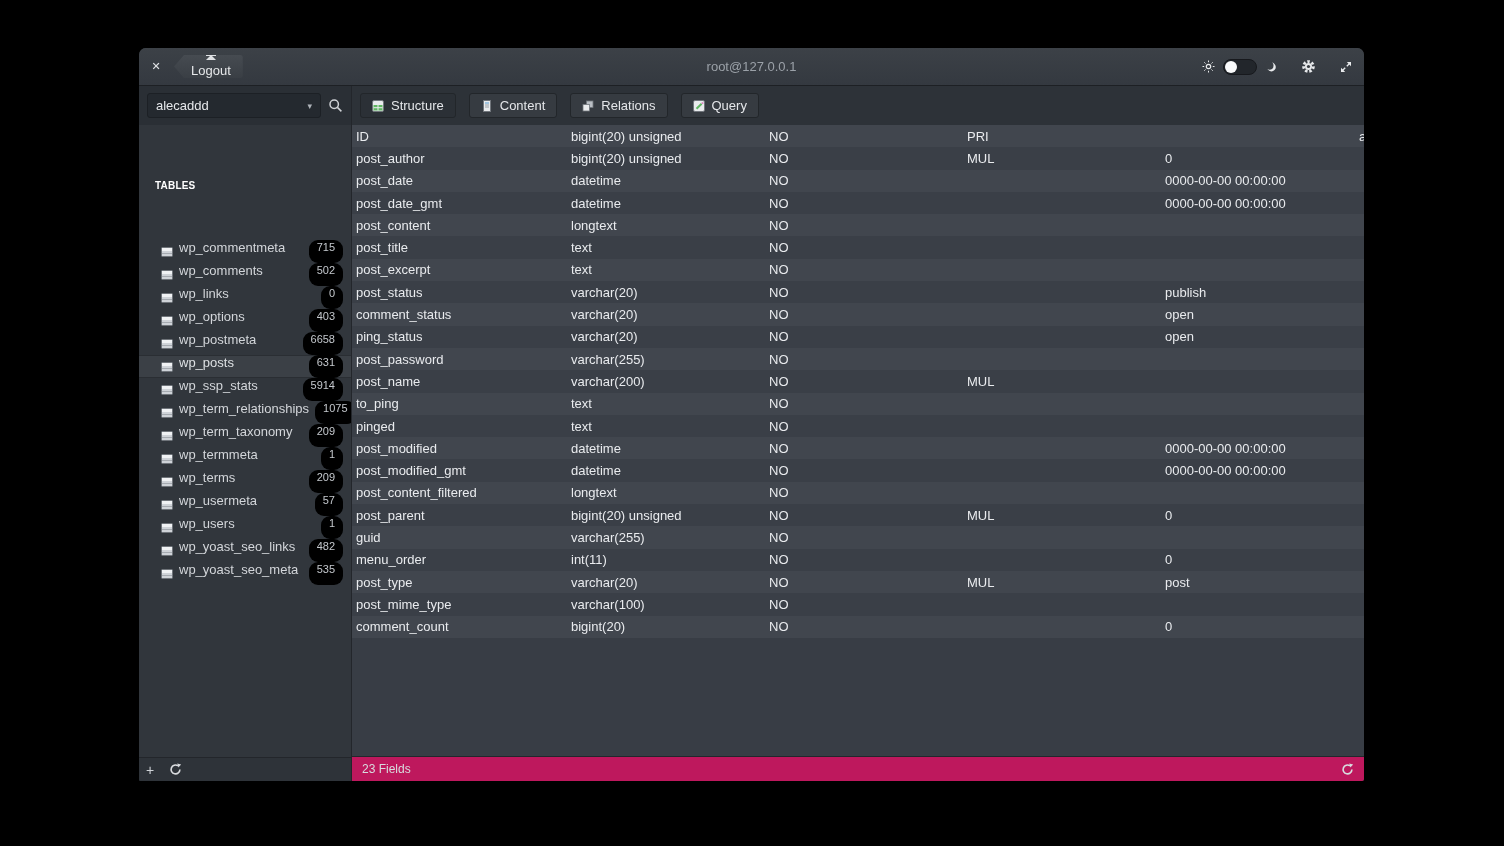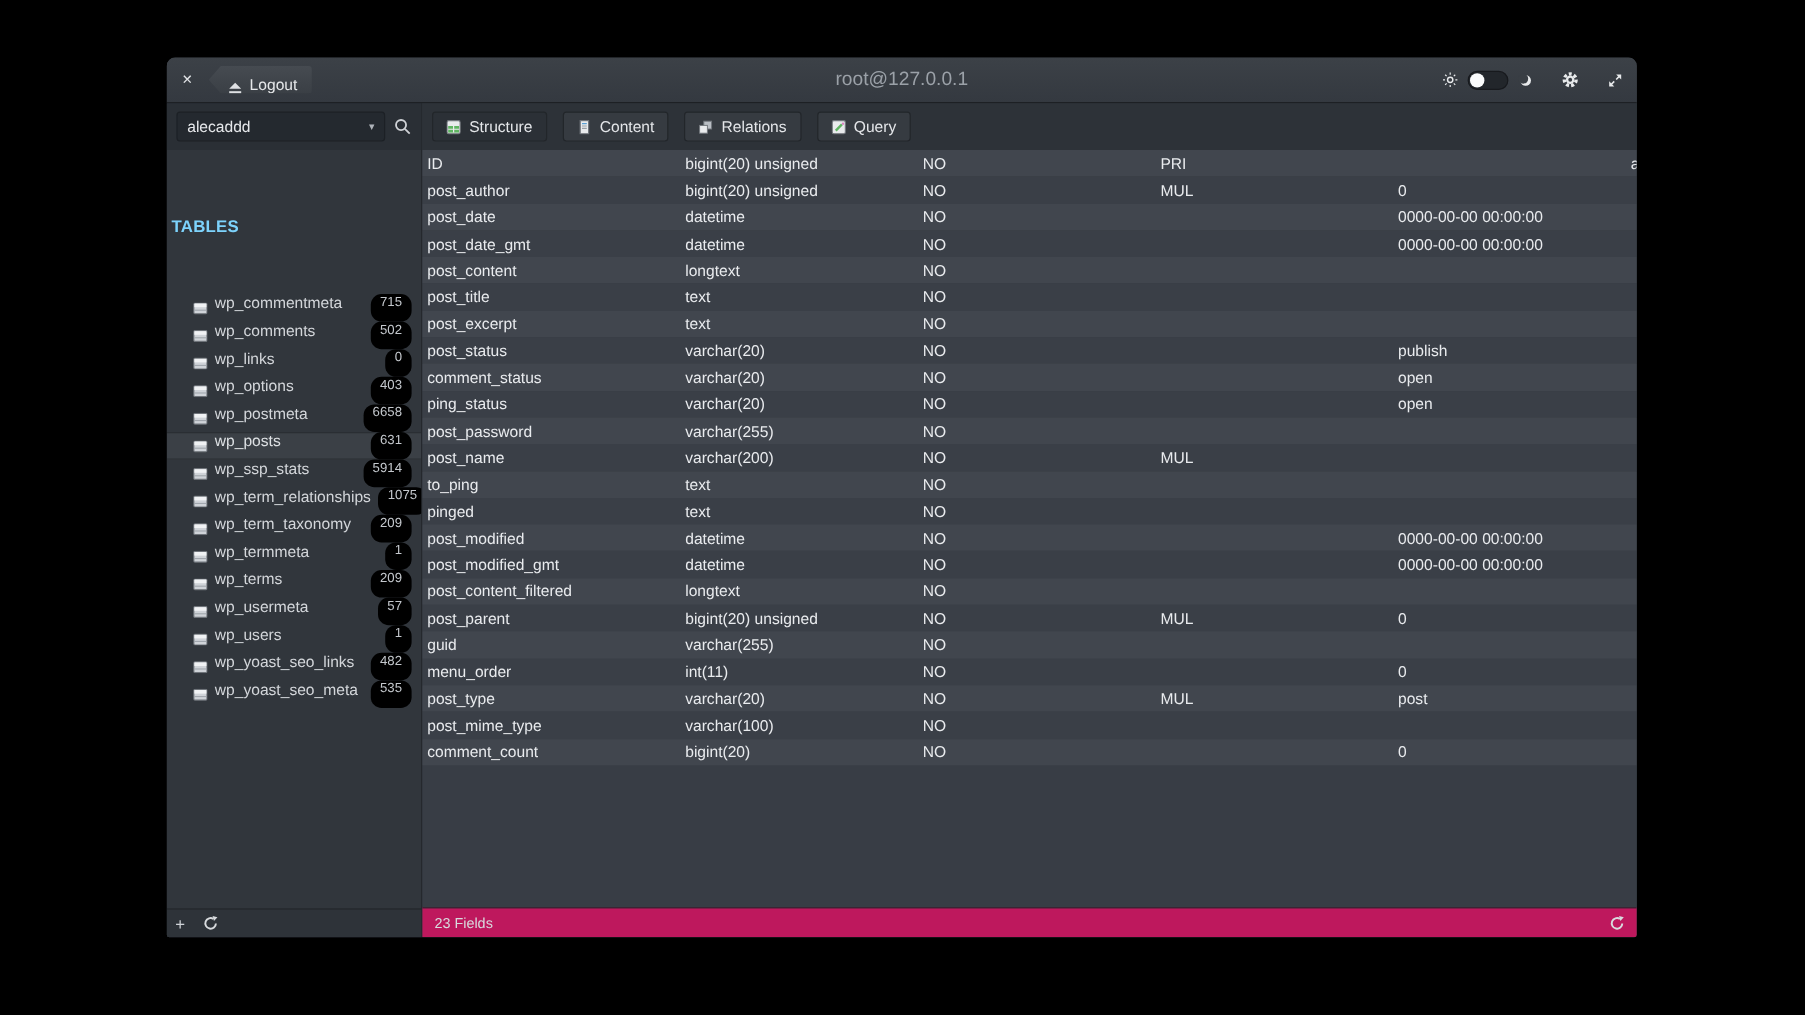--- a/index.html
+++ b/index.html
@@ -10,54 +10,54 @@
             background:#383d45; border-radius:7px 7px 2px 2px; overflow:hidden;
             display:flex; flex-direction:column; }
 
   
   .titlebar { flex:0 0 38px; background:linear-gradient(#3c4147,#343940);
               border-bottom:1px solid #1d2024; position:relative;
               display:flex; align-items:center; }
   .tb-left { position:absolute; left:8px; top:0; bottom:0; display:flex; align-items:center; gap:9px; }
   .close-btn { width:18px; height:18px; display:flex; align-items:center; justify-content:center;
                color:#e3e5e8; font-size:11px; font-weight:bold; cursor:default; }
-  .logout-btn { height:23px; display:flex; align-items:flex-end; gap:7px;
+  .logout-btn { height:23px; display:flex; align-items:center; gap:7px;
                 padding:0 12px 0 17px; color:#e6e8ea; font-size:13px;
                 background:linear-gradient(#464b51,#3a3f45);
                 clip-path:polygon(10px 0, 100% 0, 100% 100%, 10px 100%, 0 50%);
-                border-radius:3px; }
+                border-radius:3px;flex-direction:column; }
   .eject-icon { position:relative; width:10px; height:9px; display:inline-block; }
   .eject-icon::before { content:""; position:absolute; top:0; left:0;
      border-left:5px solid transparent; border-right:5px solid transparent;
      border-bottom:5px solid #dfe1e4; }
   .eject-icon::after { content:""; position:absolute; left:0; bottom:0; width:10px; height:2px; background:#dfe1e4; }
   .tb-center { position:absolute; left:0; right:0; text-align:center; }
   .wtitle { font-size:13px; font-weight:bold; color:#f4f5f7; line-height:15px; }
-  .wsubtitle { font-size:16px; color:#9ba1a8; line-height:13px; }
+  .wsubtitle { font-size:13px; color:#9ba1a8; line-height:13px; }
   .tb-right { position:absolute; right:12px; top:0; bottom:0; display:flex; align-items:center; gap:8px; }
   .theme-toggle { width:34px; height:16px; border-radius:8px; background:#22262b;
                   border:1px solid #17191d; position:relative; }
   .theme-knob { position:absolute; left:1px; top:1px; width:12px; height:12px;
                 border-radius:50%; background:#fafbfc; }
   .tb-gap { width:8px; }
 
   
   .appbody { flex:1; display:flex; min-height:0; }
 
   
   .sidebar { flex:0 0 213px; width:213px; background:#31363c; border-right:1px solid #23262b;
              display:flex; flex-direction:column;gap:44px; }
   .search-row { flex:0 0 39px; background:#2a2f35; display:flex; align-items:center;
                 padding:0 8px; gap:7px; }
   .combo { flex:1; height:25px; background:#24292f; border:1px solid #1c2025; border-radius:3px;
            display:flex; align-items:center; padding:0 8px; color:#e6e8eb; font-size:13px; }
   .combo-chevron { margin-left:auto; color:#aeb3b9; font-size:9px; }
   .icon-btn { display:flex; align-items:center; justify-content:center; }
-  .tables-header { padding:11px 12px 5px 4px; font-size:14px; font-weight:bold;
-                   color:#7dd3fc; letter-spacing:.2px; }
+  .tables-header { padding:11px 12px 5px 16px; font-size:10px; font-weight:bold;
+                   color:#ffffff; letter-spacing:.2px; }
   .table-list { flex:1; overflow:hidden; }
   .table-item { height:23px; display:flex; gap:6px;
                 padding:0 8px 0 22px; font-size:13px; color:#d3d6da; white-space:nowrap; }
   .table-item.selected { background:#3b4046;
       box-shadow:inset 0 1px 0 #2a2e33, inset 0 -1px 0 #2a2e33; color:#dde0e3; }
   .badge { margin-left:auto; background:#000000; border-radius:9px; padding:1px 8px;
            font-size:11px; color:#c4c8cd; }
   .sidebar-footer { flex:0 0 24px; border-top:1px solid #23262b; background:#2e3339;
                     display:flex; align-items:center; padding:0 7px; gap:15px; }
   .plus-glyph { color:#cfd3d7; font-size:14px; line-height:14px; }

